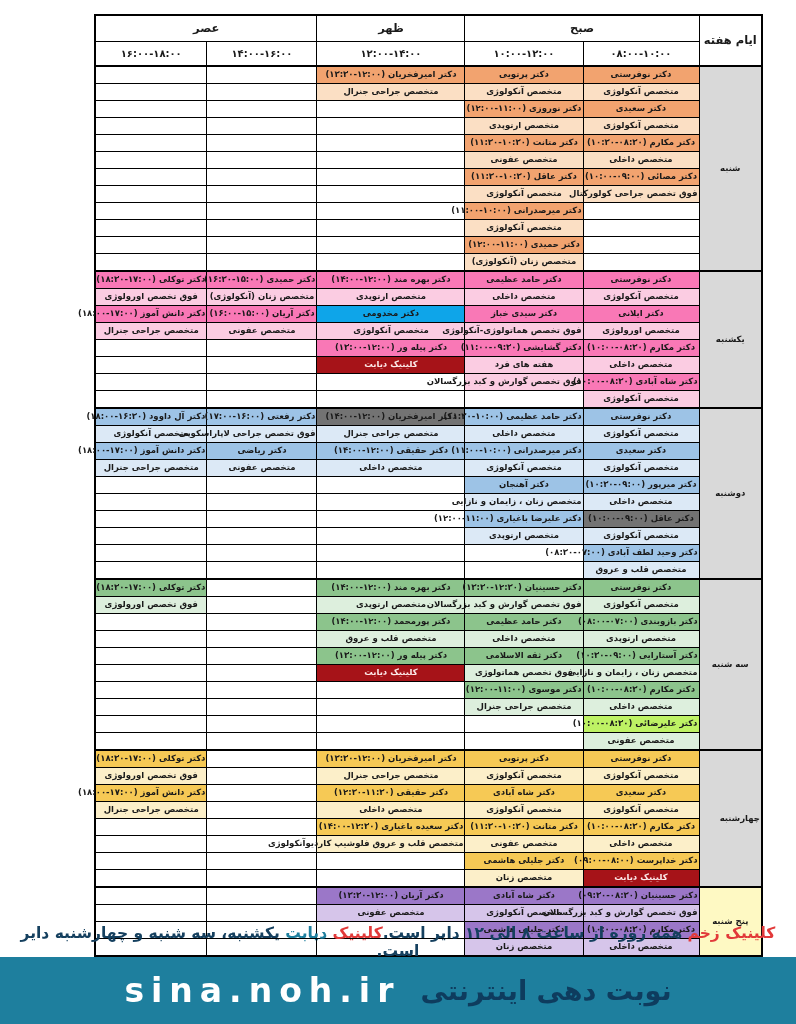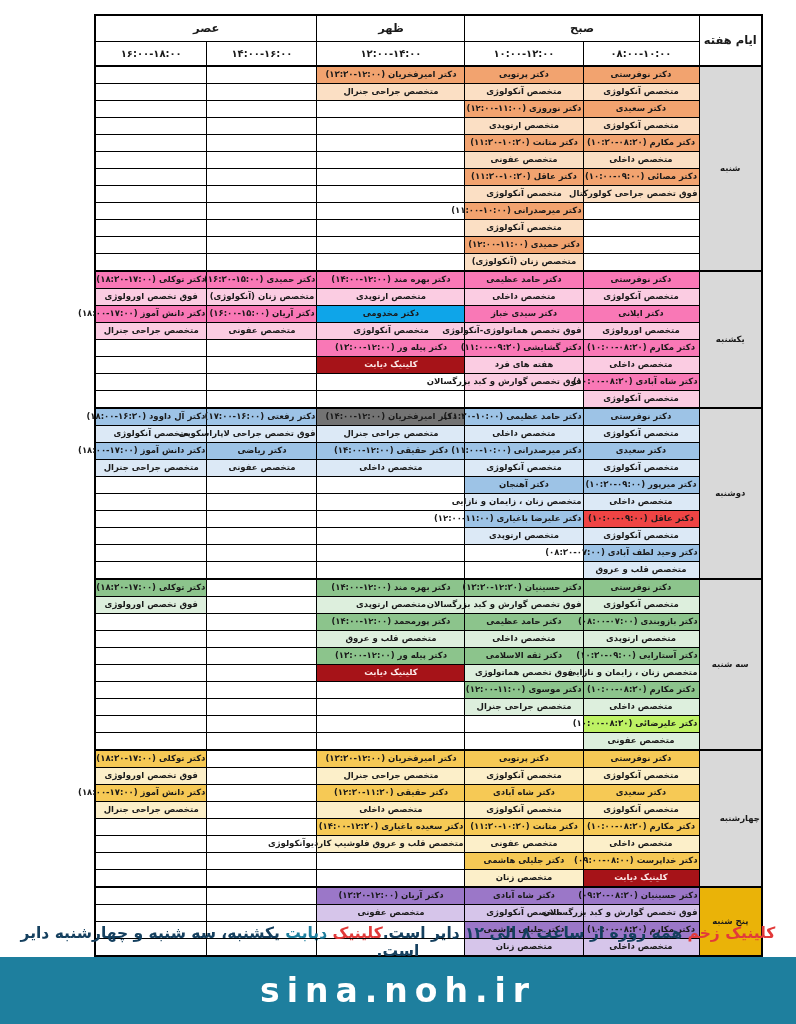--- a/index.html
+++ b/index.html
@@ -248,21 +248,21 @@
           <td class="col-c18"></td>
         </tr>
         <tr>
           <td class="col-c10" style="background: rgb(220, 233, 246);">متخصص داخلی</td>
           <td class="col-c12 tiny" style="background: rgb(220, 233, 246);">متخصص زنان ، زایمان و نازایی</td>
           <td class="col-c14"></td>
           <td class="col-c16"></td>
           <td class="col-c18"></td>
         </tr>
         <tr>
-          <td class="col-c10" style="background: #ef4444;">دکتر عاقل (۰۹:۰۰-۱۰:۰۰)</td>
+          <td class="col-c10" style="background: #737373;">دکتر عاقل (۰۹:۰۰-۱۰:۰۰)</td>
           <td class="col-c12 tiny" style="background: rgb(157, 195, 230);">دکتر علیرضا باغیاری (۱۱:۰۰-۱۲:۰۰)</td>
           <td class="col-c14"></td>
           <td class="col-c16"></td>
           <td class="col-c18"></td>
         </tr>
         <tr>
           <td class="col-c10" style="background: rgb(220, 233, 246);">متخصص آنکولوژی</td>
           <td class="col-c12" style="background: rgb(220, 233, 246);">متخصص ارتوپدی</td>
           <td class="col-c14"></td>
           <td class="col-c16"></td>
@@ -404,21 +404,21 @@
           <td class="col-c18"></td>
         </tr>
         <tr>
           <td class="col-c10 diabetes" style="background: rgb(166, 19, 24); color: rgb(252, 233, 233);">کلینیک دیابت</td>
           <td class="col-c12" style="background: rgb(252, 239, 201);">متخصص زنان</td>
           <td class="col-c14"></td>
           <td class="col-c16"></td>
           <td class="col-c18"></td>
         </tr>
         <tr class="day-first">
-          <td class="day-cell" rowspan="4" style="background: #eab308; text-align: center;">پنج شنبه</td>
+          <td class="day-cell" rowspan="4" style="background: #fef9c3; text-align: center;">پنج شنبه</td>
           <td class="col-c10" style="background: rgb(155, 119, 200);">دکتر حسینیان (۰۸:۳۰-۰۹:۳۰)</td>
           <td class="col-c12" style="background: rgb(155, 119, 200);">دکتر شاه آبادی</td>
           <td class="col-c14" style="background: rgb(155, 119, 200);">دکتر آریان (۱۲:۰۰-۱۳:۳۰)</td>
           <td class="col-c16"></td>
           <td class="col-c18"></td>
         </tr>
         <tr>
           <td class="col-c10 tiny" style="background: rgb(214, 197, 234);">فوق تخصص گوارش و کبد بزرگسالان</td>
           <td class="col-c12" style="background: rgb(214, 197, 234);">متخصص آنکولوژی</td>
           <td class="col-c14" style="background: rgb(214, 197, 234);">متخصص عفونی</td>
@@ -439,14 +439,15 @@
           <td class="col-c16"></td>
           <td class="col-c18"></td>
         </tr>
       </tbody>
   </table>
 </div>
 
 <div class="note" id="footer-note"><span style="color: rgb(226, 58, 58);">کلینیک زخم </span><span style="color: rgb(21, 64, 95);">همه روزه از ساعت ۸ الی ۱۲ دایر است.</span><span style="color: rgb(226, 58, 58);">کلینیک </span><span style="color: rgb(30, 127, 158);">دیابت </span><span style="color: rgb(21, 64, 95);">یکشنبه، سه شنبه و چهارشنبه دایر است.</span></div>
 
 <div class="banner" style="background: rgb(30, 127, 158);">
+  <span class="fa-label" style="color: rgb(14, 60, 94);">نوبت دهی اینترنتی</span>
   <span class="url" style="color: #ffffff;">sina.noh.ir</span>
 </div>
 
 </body></html>

